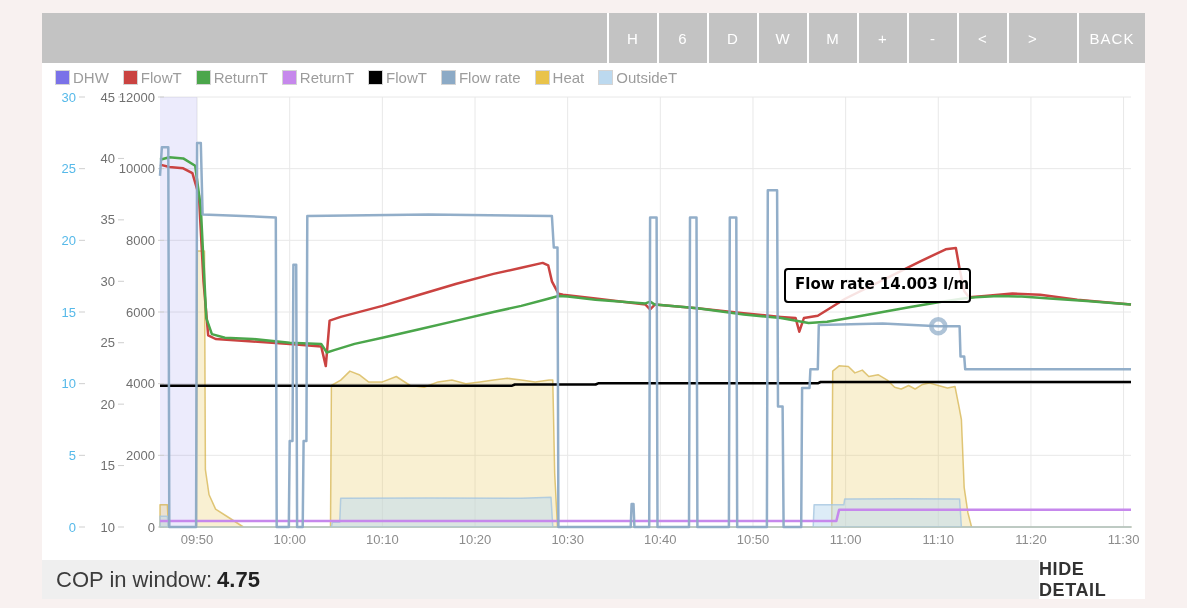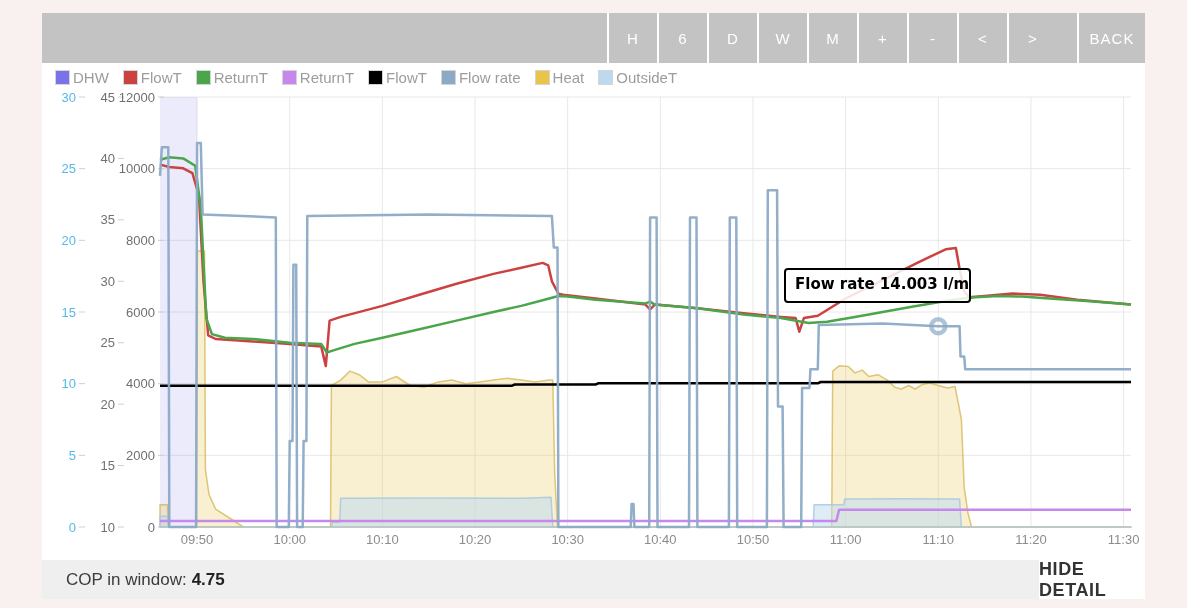--- a/index.html
+++ b/index.html
@@ -19,21 +19,21 @@
   .legend{position:absolute;left:13px;top:6px;display:flex;gap:14px;align-items:flex-start;}
   .legend-item{display:flex;align-items:center;gap:3px;color:#9c9c9c;font-size:15px;cursor:pointer;}
   .swatch{width:13px;height:13px;border:1px solid #d4d4d4;display:inline-block;box-sizing:content-box;}
   .tooltip{position:absolute;left:742px;top:205px;background:rgba(255,255,255,0.85);
            border:2.5px solid #000;border-radius:4px;padding:3px 0 5px 9px;
            font-family:"DejaVu Sans",sans-serif;font-weight:bold;font-size:15px;color:#000;
            line-height:1.55;white-space:nowrap;pointer-events:none;}
   
   .footer{position:absolute;left:0;bottom:0;width:100%;height:39px;background:#efefef;
           display:flex;align-items:center;}
-  .cop{margin-left:24px;font-size:17px;color:#3c3c3c;}
+  .cop{margin-left:14px;font-size:22px;color:#3c3c3c;}
   .cop .val{font-weight:bold;color:#222;margin-left:5px;}
   .hide-detail{margin-left:auto;width:106px;height:100%;background:#ffffff;display:flex;
                align-items:center;justify-content:center;font-size:18px;font-weight:bold;
                letter-spacing:0.6px;color:#333;cursor:pointer;user-select:none;}
 </style>
 </head>
 <body>
 
 <div class="card">
 

